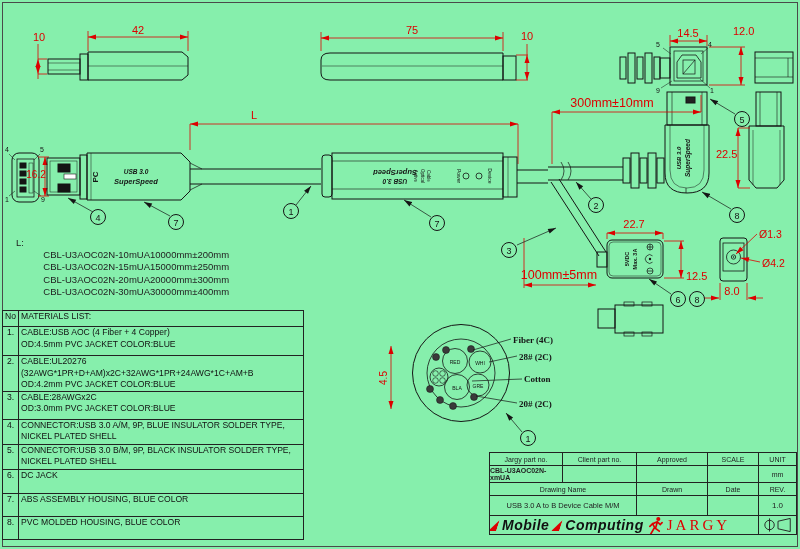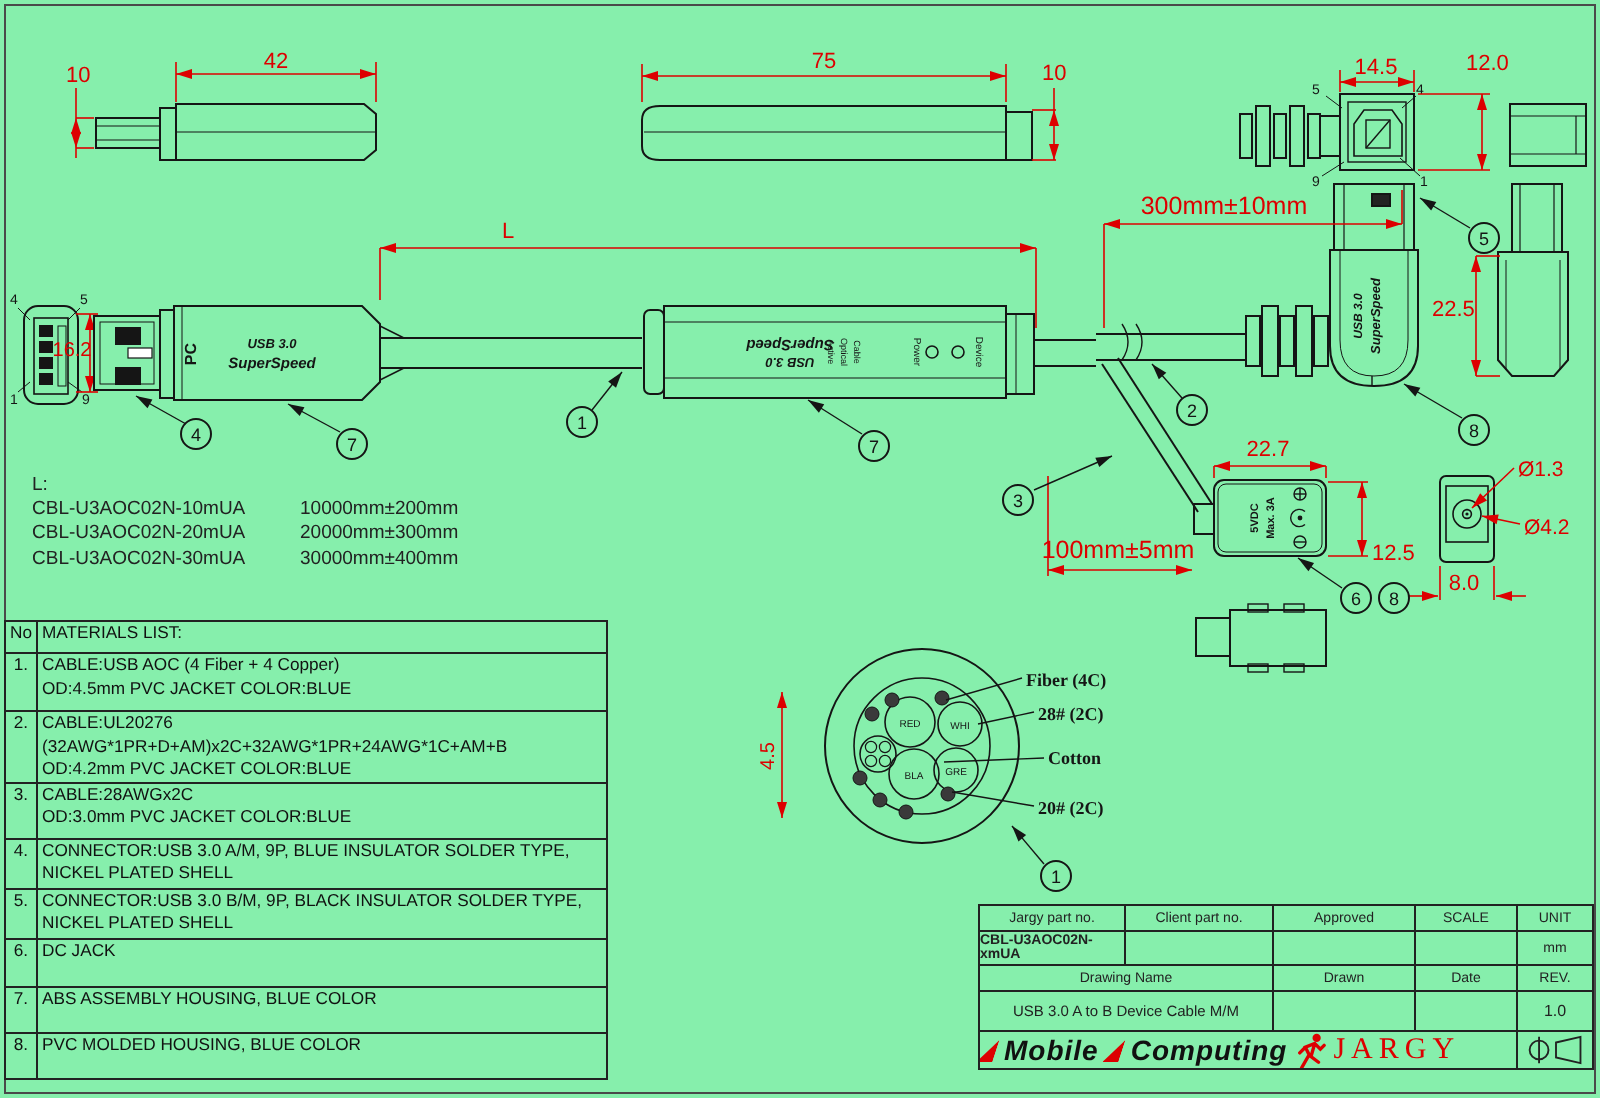--- a/index.html
+++ b/index.html
@@ -4,21 +4,21 @@
 <style>
   html,body{margin:0;padding:0;background:#e8e8e8;}
   #sheet{position:relative;width:800px;height:549px;background:#86efac;overflow:hidden;
          font-family:"Liberation Sans",sans-serif;padding-left:24px;}
   #lineart{position:absolute;left:0;top:0;}
   svg text{fill:#151515;}
   .dimtxt{fill:#dd0000;}
   
   #llist{position:absolute;left:16px;top:237px;font-size:9.5px;color:#222;line-height:12.2px;}
   #llist .row{display:flex;}
-  #llist .pn{width:134px;}
+  #llist .pn{width:134px;text-align:right;}
   
   #mat{position:absolute;left:2px;top:310px;width:302px;border-collapse:collapse;table-layout:fixed;}
   #mat td{border:1px solid #222;font-size:8.6px;color:#111;padding:0 2px;vertical-align:top;line-height:11.5px;}
   #mat td.no{width:15px;text-align:center;padding:0;}
   
   #tb{position:absolute;left:489px;top:452px;width:308px;height:83px;display:grid;
       grid-template-columns:73px 74px 71px 51px 1fr;
       grid-template-rows:13px 17px 13px 20px 1fr;
       border:1px solid #222;box-sizing:border-box;}
   #tb .c{border-right:1px solid #222;border-bottom:1px solid #222;display:flex;align-items:center;
@@ -371,20 +371,24 @@
   </g>
 </svg>
 
 <div id="llist">
   <div>L:</div>
   <div class="row">
         <span class="pn">CBL-U3AOC02N-10mUA</span>
         <span>10000mm±200mm</span>
       </div>
   <div class="row">
+        <span class="pn">CBL-U3AOC02N-15mUA</span>
+        <span>15000mm±250mm</span>
+      </div>
+  <div class="row">
         <span class="pn">CBL-U3AOC02N-20mUA</span>
         <span>20000mm±300mm</span>
       </div>
   <div class="row">
         <span class="pn">CBL-U3AOC02N-30mUA</span>
         <span>30000mm±400mm</span>
       </div>
 </div>
 
 <table id="mat">

